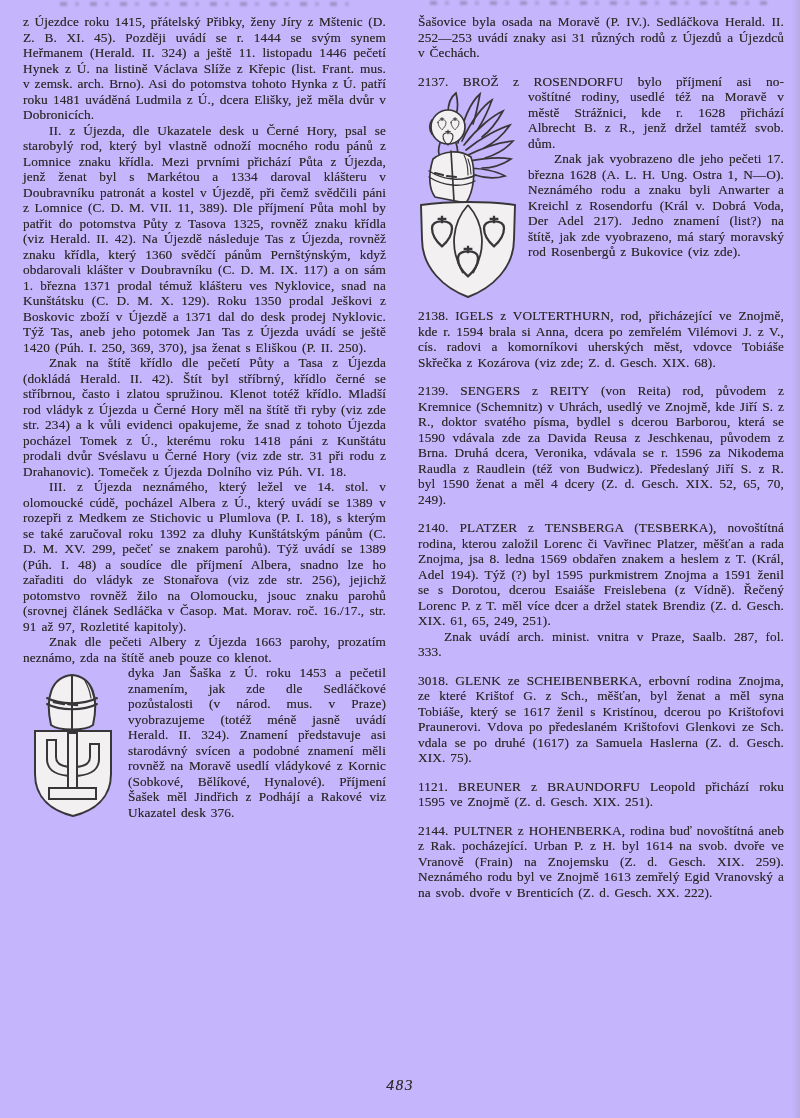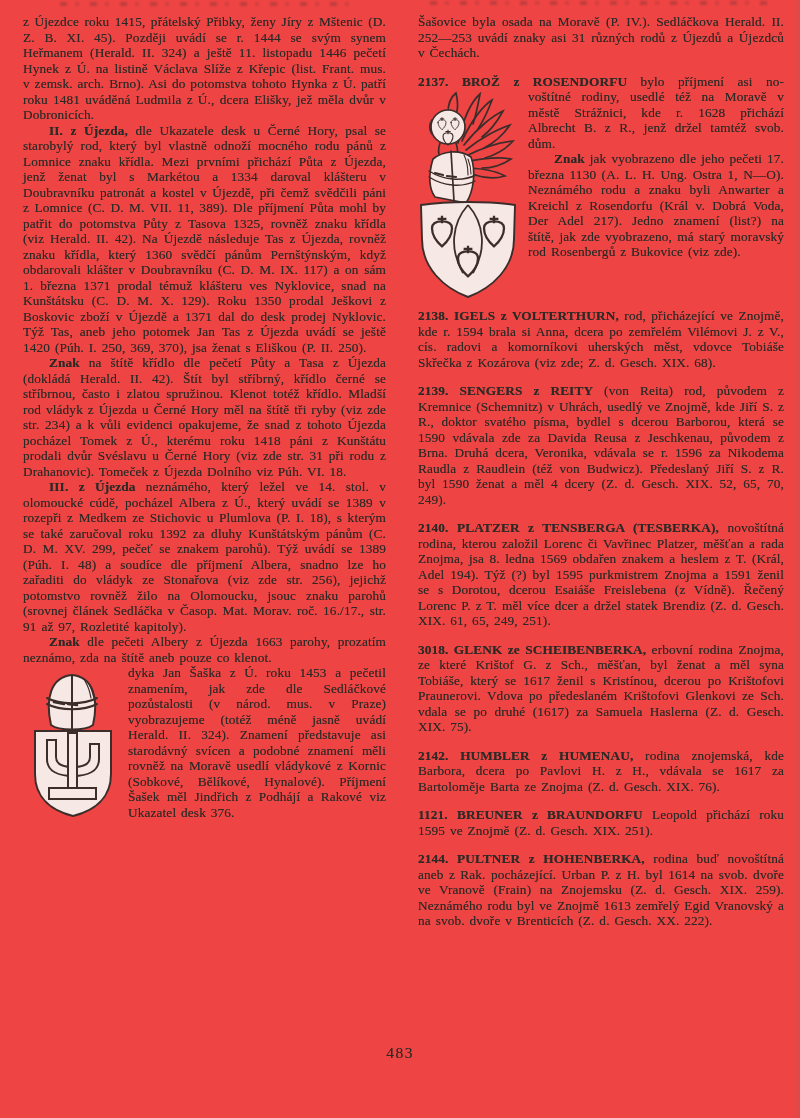--- a/index.html
+++ b/index.html
@@ -1,42 +1,43 @@
 <!DOCTYPE html>
 <html lang="cs"><head>
 <meta charset="utf-8">
 <style>
   html,body { margin:0; padding:0; background:#e8e6e0; }
   .page {
     position:relative; width:800px; height:1118px; margin:0 auto;
-    background:#ef4444; overflow:hidden;
+    background:#c4b5fd; overflow:hidden;
     font-family:"Liberation Serif","DejaVu Serif",serif;
     color:#2b2a26;
   }
   .col {
     position:absolute; top:14px;
     font-size:13.3px; line-height:15.5px;
     text-align:justify; letter-spacing:0.12px; word-spacing:1.4px;
     text-shadow:0 0 0.35px rgba(43,42,38,0.55);
   }
   .col-left  { left:23px;  width:363px; }
   .col-right { left:418px; width:366px; }
   p { margin:0; padding:0; }
   .indent { text-indent:26px; }
   .force-just { text-align-last:justify; }
-  b.lead { font-weight:bold; }
+  b.lead { font-weight:normal; }
   .entry { margin-top:13px; clear:both; }
   .fig { float:left; }
   .fig-seal { width:80px; height:150px; margin:3px 15px 2px 10px; }
   .fig-arms { width:100px; height:215px; margin:2px 10px 2px 0; }
   .fig svg { display:block; opacity:0.92; }
   .pagenum {
-    position:absolute; left:0; right:0; top:1044px; text-align:center;
+    position:absolute; left:0; right:0; top:1076px; text-align:center;
     font-size:15.5px; letter-spacing:1.5px;
     text-shadow:0 0 0.35px rgba(43,42,38,0.55);
+    font-style:italic;
   }
   .artifact-strip {
     position:absolute; height:4px; opacity:0.45; filter:blur(1px);
     background:repeating-linear-gradient(90deg,
       rgba(45,44,40,0.55) 0 7px, transparent 7px 15px,
       rgba(45,44,40,0.35) 15px 19px, transparent 19px 30px);
   }
   .strip-a { top:2px; left:60px;  width:300px; }
   .strip-b { top:1px; left:430px; width:340px; }
   .edge-shade {
@@ -121,42 +122,40 @@
           <g stroke="#2d2c29" stroke-width="1.8" fill="none">
             <path d="M50,114 C34,132 31,158 45,182"></path>
             <path d="M50,114 C66,132 69,158 55,182"></path>
             <use href="#chg" transform="translate(24,141) scale(1.25)"></use>
             <use href="#chg" transform="translate(76,141) scale(1.25)"></use>
             <use href="#chg" transform="translate(50,171) scale(1.25)"></use>
           </g>
         </svg>
       </span>
       <p><span>voštítné rodiny, usedlé též na Moravě v městě Strážnici, kde r. 1628 přichází Albrecht B. z R., jenž držel tamtéž svob. dům.</span></p>
-      <p class="indent"><b class="lead">Znak</b><span> jak vyobrazeno dle jeho pečeti 17. března 1130 (A. L. H. Ung. Ostra 1, N—O). Neznámého rodu a znaku byli Anwarter a Kreichl z Rosendorfu (Král v. Dobrá Voda, Der Adel 217). Jedno znamení (list?) na štítě, jak zde vyobrazeno, má starý moravský rod Rosenbergů z Bukovice (viz zde).</span></p>
+      <p class="indent"><b class="lead">Znak</b><span> jak vyobrazeno dle jeho pečeti 17. března 1628 (A. L. H. Ung. Ostra 1, N—O). Neznámého rodu a znaku byli Anwarter a Kreichl z Rosendorfu (Král v. Dobrá Voda, Der Adel 217). Jedno znamení (list?) na štítě, jak zde vyobrazeno, má starý moravský rod Rosenbergů z Bukovice (viz zde).</span></p>
     </div>
 
     <div class="entry">
       <p><b class="lead">2138. IGELS z VOLTERTHURN,</b><span> rod, přicházející ve Znojmě, kde r. 1594 brala si Anna, dcera po zemřelém Vilémovi J. z V., cís. radovi a komorníkovi uherských měst, vdovce Tobiáše Skřečka z Kozárova (viz zde; Z. d. Gesch. XIX. 68).</span></p>
     </div>
 
     <div class="entry">
       <p><b class="lead">2139. SENGERS z REITY</b><span> (von Reita) rod, původem z Kremnice (Schemnitz) v Uhrách, usedlý ve Znojmě, kde Jiří S. z R., doktor svatého písma, bydlel s dcerou Barborou, která se 1590 vdávala zde za Davida Reusa z Jeschkenau, původem z Brna. Druhá dcera, Veronika, vdávala se r. 1596 za Nikodema Raudla z Raudlein (též von Budwicz). Předeslaný Jiří S. z R. byl 1590 ženat a měl 4 dcery (Z. d. Gesch. XIX. 52, 65, 70, 249).</span></p>
     </div>
 
     <div class="entry">
       <p><b class="lead">2140. PLATZER z TENSBERGA (TESBERKA),</b><span> novoštítná rodina, kterou založil Lorenc či Vavřinec Platzer, měšťan a rada Znojma, jsa 8. ledna 1569 obdařen znakem a heslem z T. (Král, Adel 194). Týž (?) byl 1595 purkmistrem Znojma a 1591 ženil se s Dorotou, dcerou Esaiáše Freislebena (z Vídně). Řečený Lorenc P. z T. měl více dcer a držel statek Brendiz (Z. d. Gesch. XIX. 61, 65, 249, 251).</span></p>
+      <p class="indent"><b class="lead">Znak</b><span> uvádí arch. minist. vnitra v Praze, Saalb. 287, fol. 333.</span></p>
     </div>
 
     <div class="entry">
       <p><b class="lead">3018. GLENK ze SCHEIBENBERKA,</b><span> erbovní rodina Znojma, ze které Krištof G. z Sch., měšťan, byl ženat a měl syna Tobiáše, který se 1617 ženil s Kristínou, dcerou po Krištofovi Praunerovi. Vdova po předeslaném Krištofovi Glenkovi ze Sch. vdala se po druhé (1617) za Samuela Haslerna (Z. d. Gesch. XIX. 75).</span></p>
     </div>
 
-    <div class="entry">
-      <p><b class="lead">2142. HUMBLER z HUMENAU,</b><span> rodina znojemská, kde Barbora, dcera po Pavlovi H. z H., vdávala se 1617 za Bartoloměje Barta ze Znojma (Z. d. Gesch. XIX. 76).</span></p>
-    </div>
 
     <div class="entry">
       <p><b class="lead">1121. BREUNER z BRAUNDORFU</b><span> Leopold přichází roku 1595 ve Znojmě (Z. d. Gesch. XIX. 251).</span></p>
     </div>
 
     <div class="entry">
       <p><b class="lead">2144. PULTNER z HOHENBERKA,</b><span> rodina buď novoštítná aneb z Rak. pocházející. Urban P. z H. byl 1614 na svob. dvoře ve Vranově (Frain) na Znojemsku (Z. d. Gesch. XIX. 259). Neznámého rodu byl ve Znojmě 1613 zemřelý Egid Vranovský a na svob. dvoře v Brenticích (Z. d. Gesch. XX. 222).</span></p>
     </div>
   </div>
 

